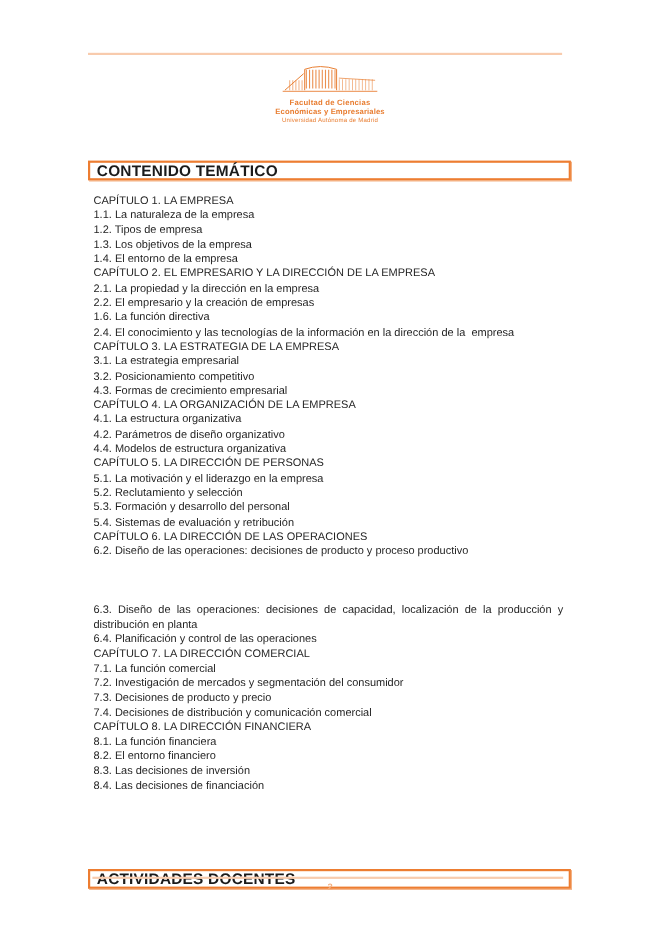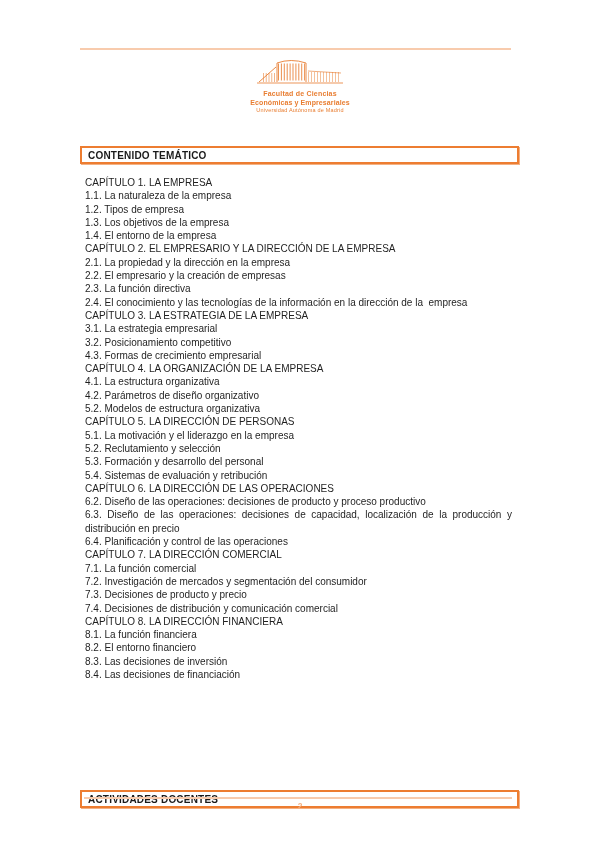--- a/index.html
+++ b/index.html
@@ -38,21 +38,21 @@
     width: 439px;
     height: 18px;
     box-sizing: border-box;
     border: 2px solid #ED7D31;
     box-shadow: 1px 1px 0 0 #F4B183;
     background: #ffffff;
     display: flex;
     align-items: center;
   }
   .section-box .title {
-    font-size: 10px;
+    font-size: 14px;
     font-weight: bold;
     letter-spacing: .2px;
     padding-left: 6px;
     color: #1a1a1a;
     white-space: nowrap;
   }
   #box-contenido { top: 146px; }
   #box-actividades { top: 762px; margin-top: 28px; }
   
   .content-list {
@@ -61,20 +61,21 @@
     width: 427px;
     font-size: 10px;
     line-height: 13.3px;
     color: #1f1f1f;
   }
   .content-list .line { white-space: nowrap; }
   .content-list .line.justify {
     white-space: normal;
     text-align: justify;
     text-align-last: justify;
+    margin-top: 40px;
   }
   
   .footer-rule {
     position: absolute;
     left: 84px; top: 797px;
     width: 428px; height: 1.5px;
     background: #F8CBAD;
   }
   .page-number {
     position: absolute;
@@ -123,39 +124,39 @@
 
   <div class="content-list">
       <div class="line">CAPÍTULO 1. LA EMPRESA</div>
       <div class="line">1.1. La naturaleza de la empresa</div>
       <div class="line">1.2. Tipos de empresa</div>
       <div class="line">1.3. Los objetivos de la empresa</div>
       <div class="line">1.4. El entorno de la empresa</div>
       <div class="line">CAPÍTULO 2. EL EMPRESARIO Y LA DIRECCIÓN DE LA EMPRESA</div>
       <div class="line">2.1. La propiedad y la dirección en la empresa</div>
       <div class="line">2.2. El empresario y la creación de empresas</div>
-      <div class="line">2.3. La función directiva</div>
+      <div class="line">1.6. La función directiva</div>
       <div class="line">2.4. El conocimiento y las tecnologías de la información en la dirección de la&nbsp; empresa</div>
       <div class="line">CAPÍTULO 3. LA ESTRATEGIA DE LA EMPRESA</div>
       <div class="line">3.1. La estrategia empresarial</div>
       <div class="line">3.2. Posicionamiento competitivo</div>
       <div class="line">4.3. Formas de crecimiento empresarial</div>
       <div class="line">CAPÍTULO 4. LA ORGANIZACIÓN DE LA EMPRESA</div>
       <div class="line">4.1. La estructura organizativa</div>
       <div class="line">4.2. Parámetros de diseño organizativo</div>
-      <div class="line">5.2. Modelos de estructura organizativa</div>
+      <div class="line">4.4. Modelos de estructura organizativa</div>
       <div class="line">CAPÍTULO 5. LA DIRECCIÓN DE PERSONAS</div>
       <div class="line">5.1. La motivación y el liderazgo en la empresa</div>
       <div class="line">5.2. Reclutamiento y selección</div>
       <div class="line">5.3. Formación y desarrollo del personal</div>
       <div class="line">5.4. Sistemas de evaluación y retribución</div>
       <div class="line">CAPÍTULO 6. LA DIRECCIÓN DE LAS OPERACIONES</div>
       <div class="line">6.2. Diseño de las operaciones: decisiones de producto y proceso productivo</div>
       <div class="line justify">6.3. Diseño de las operaciones: decisiones de capacidad, localización de la producción y</div>
-      <div class="line">distribución en precio</div>
+      <div class="line">distribución en planta</div>
       <div class="line">6.4. Planificación y control de las operaciones</div>
       <div class="line">CAPÍTULO 7. LA DIRECCIÓN COMERCIAL</div>
       <div class="line">7.1. La función comercial</div>
       <div class="line">7.2. Investigación de mercados y segmentación del consumidor</div>
       <div class="line">7.3. Decisiones de producto y precio</div>
       <div class="line">7.4. Decisiones de distribución y comunicación comercial</div>
       <div class="line">CAPÍTULO 8. LA DIRECCIÓN FINANCIERA</div>
       <div class="line">8.1. La función financiera</div>
       <div class="line">8.2. El entorno financiero</div>
       <div class="line">8.3. Las decisiones de inversión</div>

